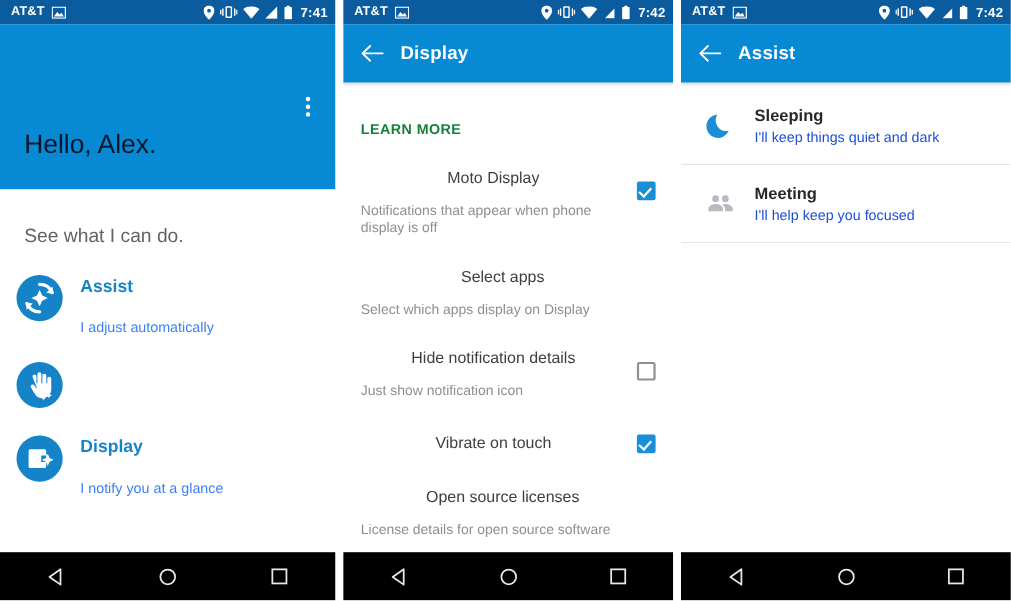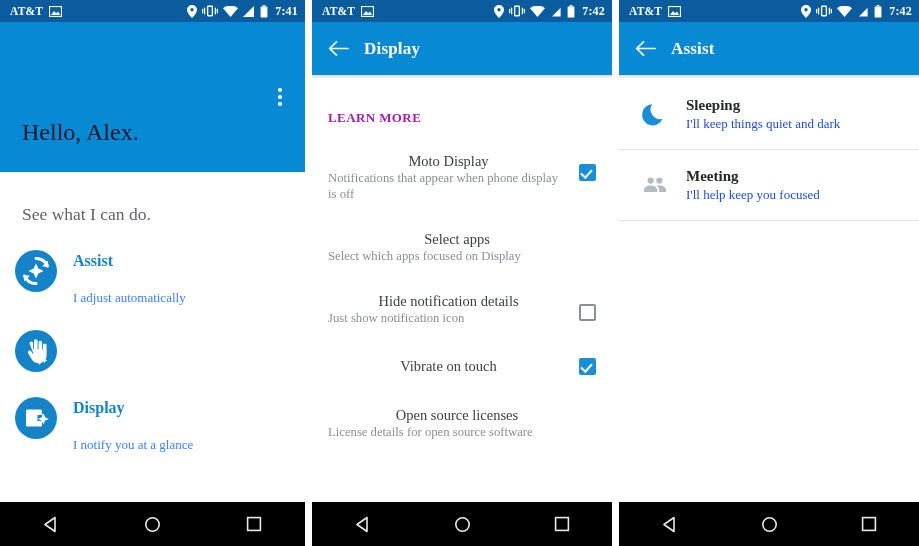--- a/index.html
+++ b/index.html
@@ -2,21 +2,21 @@
 <html><head>
 <meta charset="utf-8">
 <style>
   * { margin:0; padding:0; box-sizing:border-box; }
   html,body {
     width:919px; height:546px;
     background:#ffffff;
     font-family:"Liberation Sans", sans-serif;
     overflow:hidden;
   }
-  .screens { display:flex; width:919px; height:546px; background:#ffffff;font-family:Liberation Serif, serif; }
+  .screens { display:flex; width:919px; height:546px; background:#ffffff; }
 
   .phone { position:relative; height:546px; background:#ffffff; overflow:hidden; }
   .phone.p1 { width:305px; }
   .gap { width:7px; height:546px; background:#ffffff; }
   .phone.p2 { width:300px; }
   .phone.p3 { width:300px; }
 
   
   .statusbar {
     height:22px; background:#0b5c9e; color:#ffffff;
@@ -62,30 +62,30 @@
   .cap-txt { padding-left:15px; padding-top:2px; }
   .cap-title { color:#1583c7; font-size:16px; font-weight:bold; line-height:19px; }
   .cap-sub { color:#3b82f6; font-size:13px; margin-top:20px; }
 
   
   .settings { background:#ffffff; height:100%; }
   .topshadow { height:4px; background:linear-gradient(#dcdcdc,#ffffff); }
   .intro { padding:18px 18px 0 16px; }
   .intro-text { color:#3c4043; font-size:13.3px; line-height:17px; }
   .learn-more {
-    color:#a21caf; font-size:13px; font-weight:bold;
+    color:#15803d; font-size:13px; font-weight:bold;
     letter-spacing:.4px; margin-top:13px; display:inline-block; cursor:pointer;
   }
   .srow {
     display:flex; align-items:flex-start;
     padding:16px 16px 0 16px; cursor:pointer; position:relative;
   }
   .srow-txt { flex:1; padding-right:10px; }
   .srow-title { color:#3c4043; font-size:14.5px; line-height:18px;text-align:center; }
-  .srow-sub { color:#8a8f94; font-size:12.7px; line-height:16px; margin-top:0; }
+  .srow-sub { color:#8a8f94; font-size:12.7px; line-height:16px; margin-top:12px; }
   .cbox { width:17px; height:17px; flex:none; margin-top:12px; }
   .cbox.on { background:#1a8fd8; border-radius:2px; position:relative; }
   .cbox.on::after {
     content:""; position:absolute; left:4px; top:3px;
     width:5px; height:9px; border:solid #ffffff; border-width:0 2px 2px 0;
     transform:rotate(42deg);
   }
   .cbox.off { border:2px solid #8a8f94; border-radius:2px; background:transparent; }
 
   
@@ -276,21 +276,21 @@
         <div class="srow-txt">
           <div class="srow-title">Moto Display</div>
           <div class="srow-sub">Notifications that appear when phone display is off</div>
         </div>
         <div class="cbox on"></div>
       </div>
 
       <div class="srow" style="padding-top:28px;">
         <div class="srow-txt">
           <div class="srow-title">Select apps</div>
-          <div class="srow-sub">Select which apps focused on Display</div>
+          <div class="srow-sub">Select which apps display on Display</div>
         </div>
       </div>
 
       <div class="srow" style="padding-top:28px;">
         <div class="srow-txt">
           <div class="srow-title">Hide notification details</div>
           <div class="srow-sub">Just show notification icon</div>
         </div>
         <div class="cbox off"></div>
       </div>

